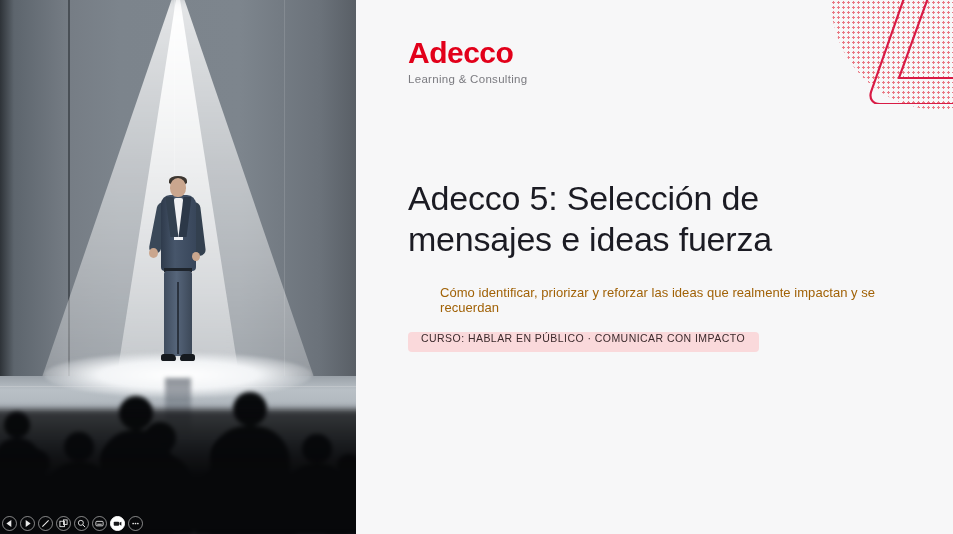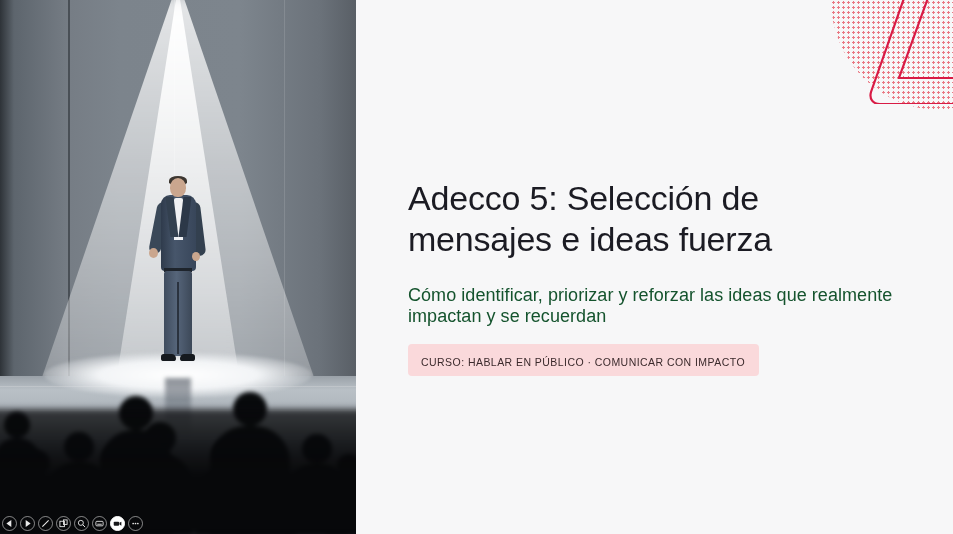--- a/index.html
+++ b/index.html
@@ -170,27 +170,27 @@
 
   
   .headline {
     position: absolute; left: 52px; top: 178px; right: 40px;
   }
   .title {
     font-size: 34px; line-height: 1.21; font-weight: 400;
     color: #1b1b23; letter-spacing: -.2px; max-width: 400px;
   }
   .subtitle {
-    margin-top: 25px; font-size: 18px; color: #14532d; letter-spacing: .05px;
+    margin-top: 25px; font-size: 13px; color: #a16207; letter-spacing: .05px; margin-left: 32px;
   }
   .badge {
     display: inline-block; margin-top: 17px;
     background: #fad9db; color: #3b2a2c;
     font-size: 10.5px; letter-spacing: .45px;
-    padding: 12px 14px 8px 13px; border-radius: 4px;
+    padding: 0 14px 8px 13px; border-radius: 4px;
   }
 </style>
 </head>
 <body>
 
 <div class="slide">
 
   <div class="photo">
     <div class="wall"></div>
     <div class="seam s1"></div>
@@ -316,20 +316,24 @@
   <div class="content">
 
     <div class="dots"></div>
     <div class="amark">
       <svg viewBox="0 0 120 104" width="120" height="104" fill="none">
         <path d="M76 -16 L38 92 C36 99 40 104 47 104 L132 104" stroke="#d81b45" stroke-width="2.2" fill="none" stroke-linejoin="round"></path>
         <path d="M100 -16 L66 78 L142 78" stroke="#d81b45" stroke-width="2.2" fill="none"></path>
       </svg>
     </div>
 
+    <div class="logo">
+      <div class="logo-word">Adecco</div>
+      <div class="logo-sub">Learning &amp; Consulting</div>
+    </div>
 
     <div class="headline">
       <h1 class="title">Adecco 5: Selección de mensajes e ideas fuerza</h1>
       <p class="subtitle">Cómo identificar, priorizar y reforzar las ideas que realmente impactan y se recuerdan</p>
       <span class="badge">CURSO: HABLAR EN PÚBLICO · COMUNICAR CON IMPACTO</span>
     </div>
 
   </div>
 </div>
 

